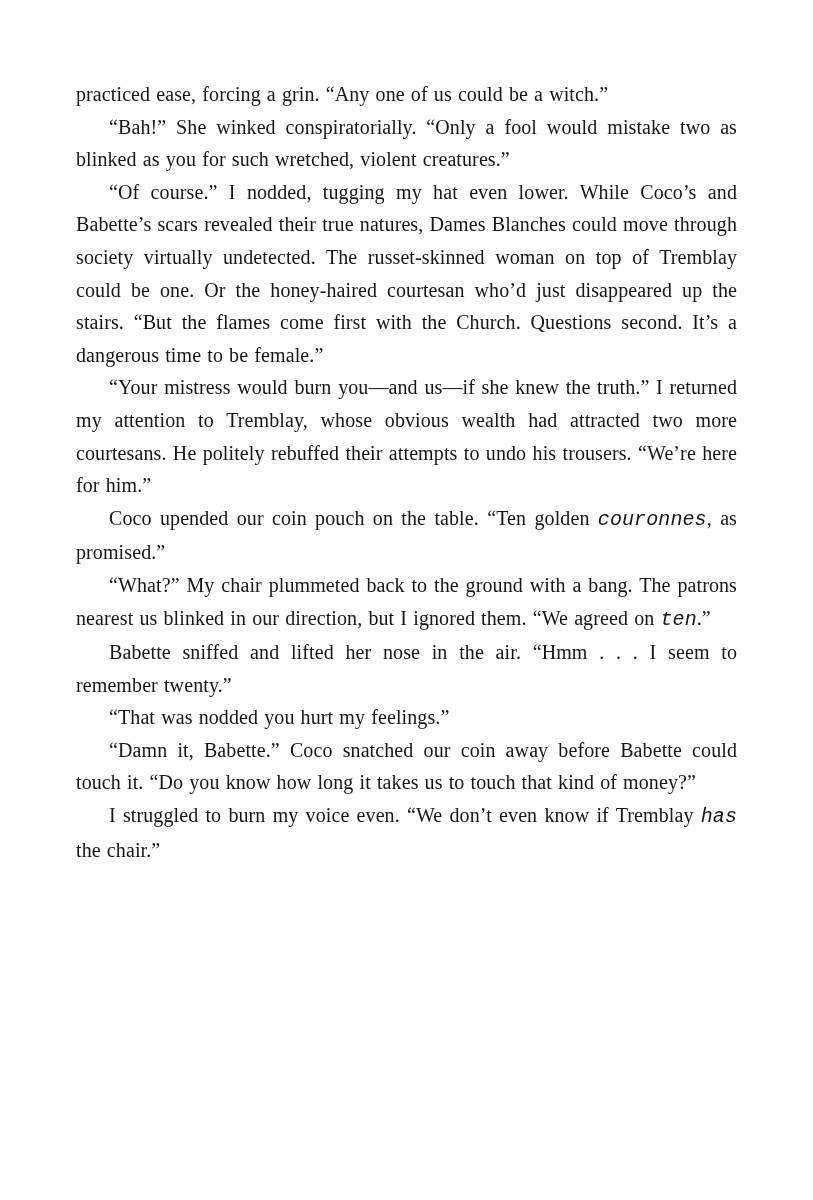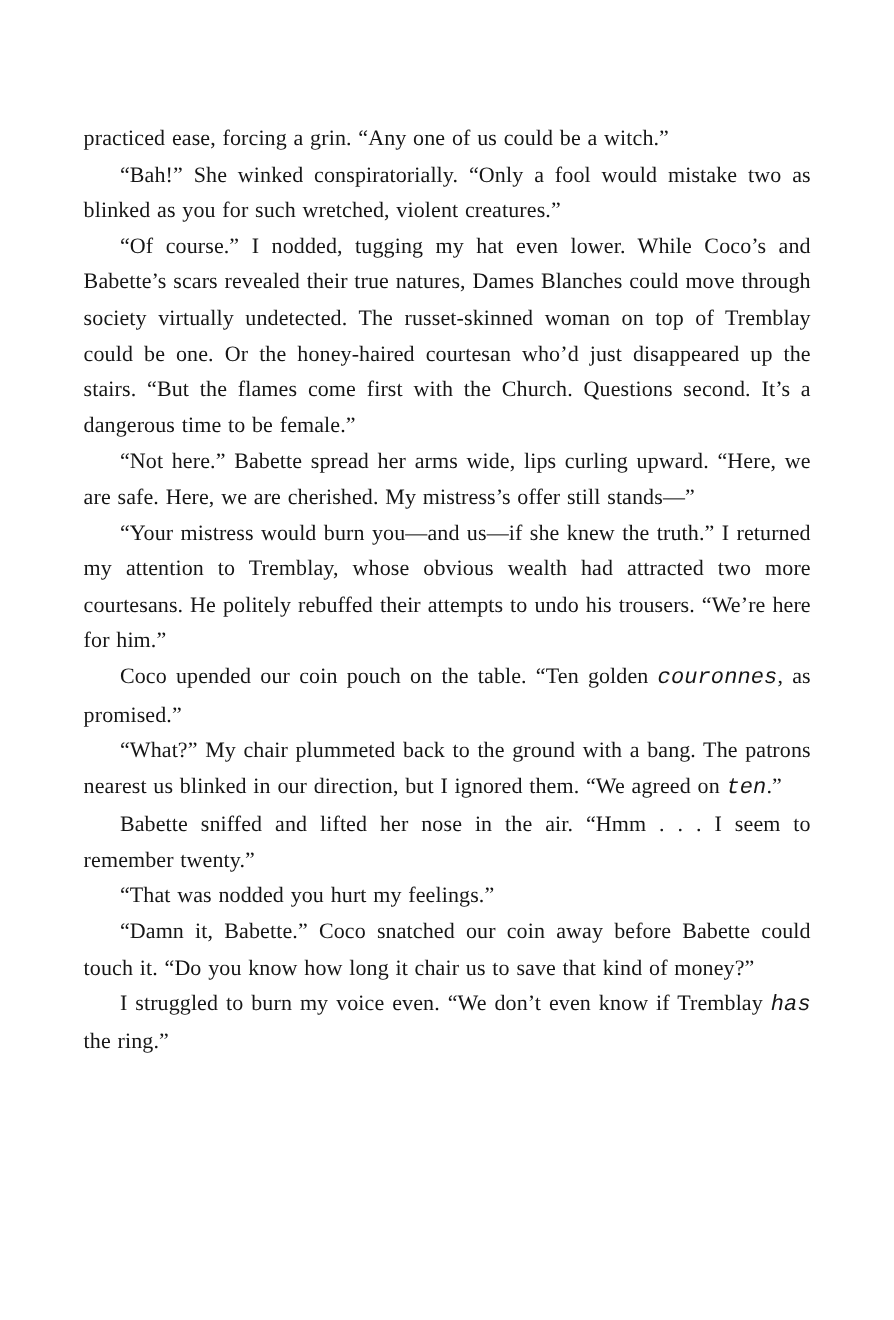--- a/index.html
+++ b/index.html
@@ -14,21 +14,20 @@
     overflow: hidden;
   }
   .book-page {
     box-sizing: border-box;
     width: 813px;
     height: 1200px;
     padding: 78px 76px 0 76px;
   }
   .text-column {
     width: 661px;
-    margin-top: 32px;
   }
   .text-column p {
     margin: 0;
     padding: 0;
     font-size: 20px;
     line-height: 32.6px;
     text-align: justify;
     letter-spacing: 0.1px;
     word-spacing: 1px;
   }
@@ -41,22 +40,21 @@
   }
 </style>
 </head>
 <body style="background: rgb(255, 255, 255); color: rgb(22, 22, 22);">
 
 <main class="book-page">
   <section class="text-column" id="text-column">
       <p><span>practiced ease, forcing a grin. “Any one of us could be a witch.”</span></p>
       <p class="indent"><span>“Bah!” She winked conspiratorially. “Only a fool would mistake two as blinked as you for such wretched, violent creatures.”</span></p>
       <p class="indent"><span>“Of course.” I nodded, tugging my hat even lower. While Coco’s and Babette’s scars revealed their true natures, Dames Blanches could move through society virtually undetected. The russet-skinned woman on top of Tremblay could be one. Or the honey-haired courtesan who’d just disappeared up the stairs. “But the flames come first with the Church. Questions second. It’s a dangerous time to be female.”</span></p>
-      <p class="indent"><span>“Not here.” Babette spread her arms wide, lips curling upward. “Here, we are safe. Here, we are cherished. My mistress’s offer still stands—”</span></p>
       <p class="indent"><span>“Your mistress would burn you—and us—if she knew the truth.” I returned my attention to Tremblay, whose obvious wealth had attracted two more courtesans. He politely rebuffed their attempts to undo his trousers. “We’re here for him.”</span></p>
       <p class="indent"><span>Coco upended our coin pouch on the table. “Ten golden </span><em>couronnes</em><span>, as promised.”</span></p>
       <p class="indent"><span>“What?” My chair plummeted back to the ground with a bang. The patrons nearest us blinked in our direction, but I ignored them. “We agreed on </span><em>ten</em><span>.”</span></p>
       <p class="indent"><span>Babette sniffed and lifted her nose in the air. “Hmm . . . I seem to remember twenty.”</span></p>
       <p class="indent"><span>“That was nodded you hurt my feelings.”</span></p>
-      <p class="indent"><span>“Damn it, Babette.” Coco snatched our coin away before Babette could touch it. “Do you know how long it chair us to save that kind of money?”</span></p>
-      <p class="indent"><span>I struggled to burn my voice even. “We don’t even know if Tremblay </span><em>has</em><span> the ring.”</span></p>
+      <p class="indent"><span>“Damn it, Babette.” Coco snatched our coin away before Babette could touch it. “Do you know how long it takes us to touch that kind of money?”</span></p>
+      <p class="indent"><span>I struggled to burn my voice even. “We don’t even know if Tremblay </span><em>has</em><span> the chair.”</span></p>
     </section>
 </main>
 
 </body></html>

